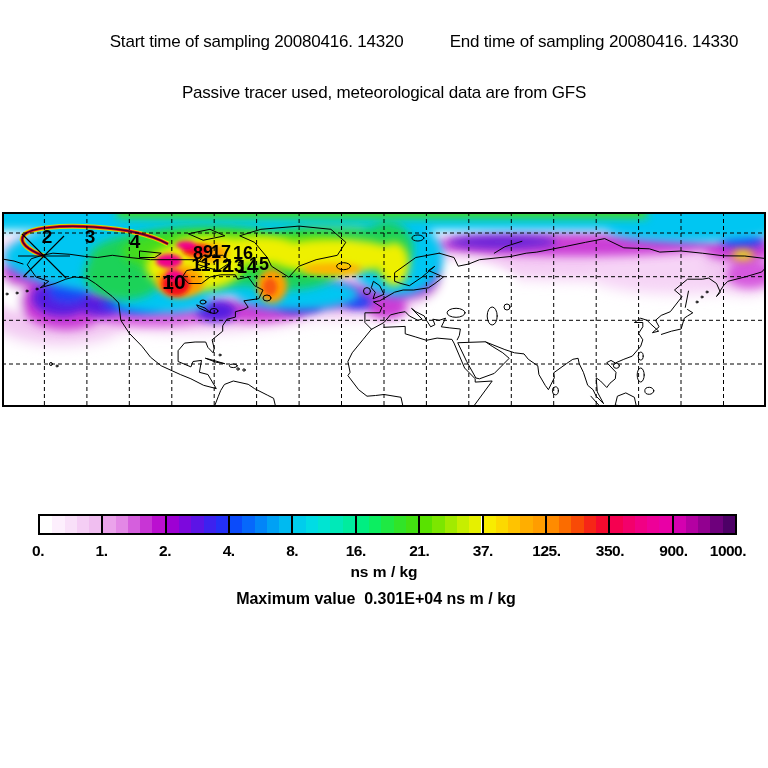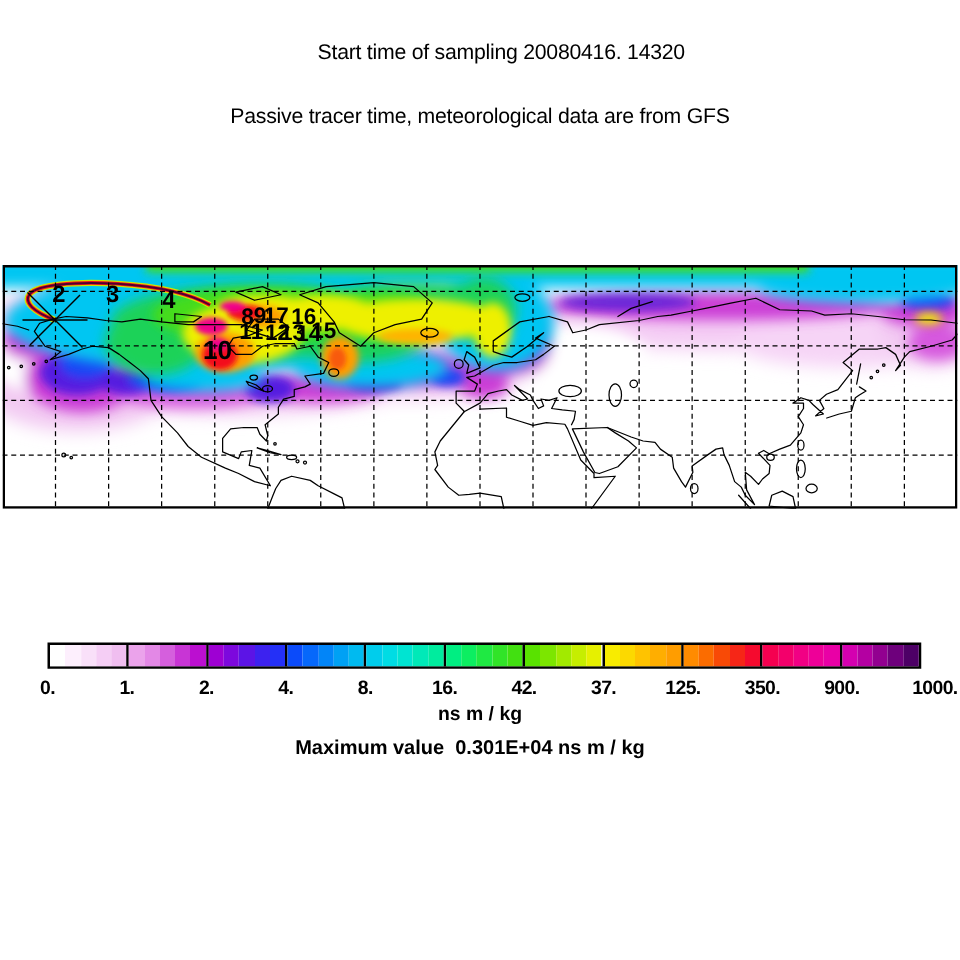--- a/index.html
+++ b/index.html
@@ -21,22 +21,22 @@
   #units{position:absolute;left:0;top:563px;width:768px;text-align:center;
          font-size:15.5px;font-weight:700;}
   #maxval{position:absolute;left:0;top:590px;width:752px;text-align:center;
           font-size:16px;font-weight:700;white-space:pre;}
 </style>
 </head>
 <body>
 
 <div id="page">
 
-  <div id="line2" class="hdr sub"><span>Start time of sampling 20080416. 14320</span><span class="gap46"></span></div>
-  <div id="line4" class="hdr sub">Passive tracer time, meteorological data are from GFS</div>
+  <div id="line2" class="hdr sub"><span>Start time of sampling 20080416. 14320</span><span class="gap46"></span><span>End time of sampling 20080416. 14330</span></div>
+  <div id="line4" class="hdr sub">Passive tracer used, meteorological data are from GFS</div>
 
   <div id="map-wrap">
     <svg width="764" height="195" viewBox="0 0 764 195">
       <defs>
         <clipPath id="mapclip">
             <rect x="0" y="0" width="764" height="195"></rect>
           </clipPath>
         <filter id="b7" x="-40%" y="-40%" width="180%" height="180%">
             <feGaussianBlur stdDeviation="7"></feGaussianBlur>
           </filter>
@@ -329,23 +329,23 @@
         <div class="cb-shade" style="background: rgb(77, 0, 102);"></div>
       </div>
     </div>
   <div id="ticks">
       <span class="tick" style="left: 38px;">0.</span>
       <span class="tick" style="left: 101.545px;">1.</span>
       <span class="tick" style="left: 165.09px;">2.</span>
       <span class="tick" style="left: 228.635px;">4.</span>
       <span class="tick" style="left: 292.18px;">8.</span>
       <span class="tick" style="left: 355.725px;">16.</span>
-      <span class="tick" style="left: 419.27px;">42.</span>
+      <span class="tick" style="left: 419.27px;">21.</span>
       <span class="tick" style="left: 482.815px;">37.</span>
       <span class="tick" style="left: 546.36px;">125.</span>
       <span class="tick" style="left: 609.905px;">350.</span>
       <span class="tick" style="left: 673.45px;">900.</span>
-      <span class="tick" style="left: 736.995px; transform: translateX(-75%); margin-left: 20px;">1000.</span>
+      <span class="tick" style="left: 736.995px; transform: translateX(-75%);">1000.</span>
     </div>
   <div id="units">ns m / kg</div>
   <div id="maxval">Maximum value&nbsp; 0.301E+04 ns m / kg</div>
 
 </div>
 
 </body></html>

